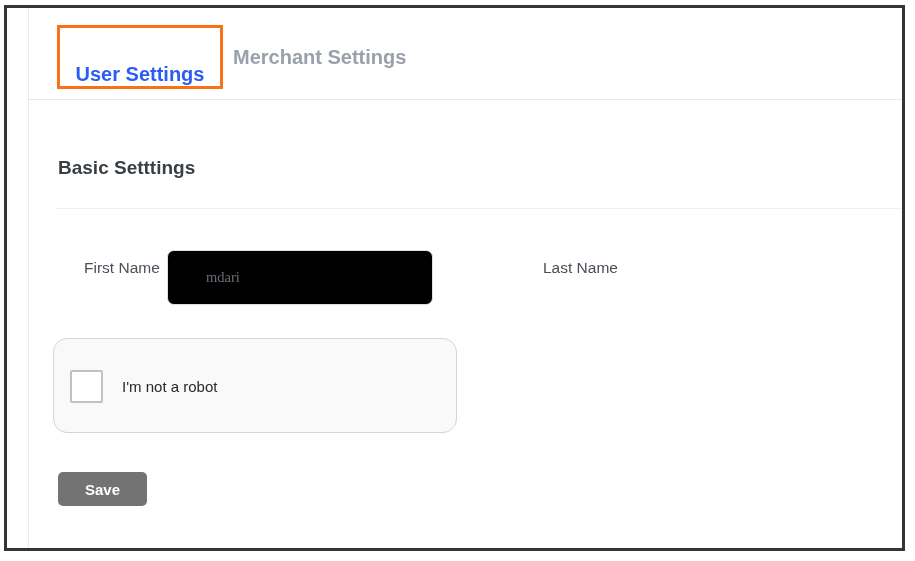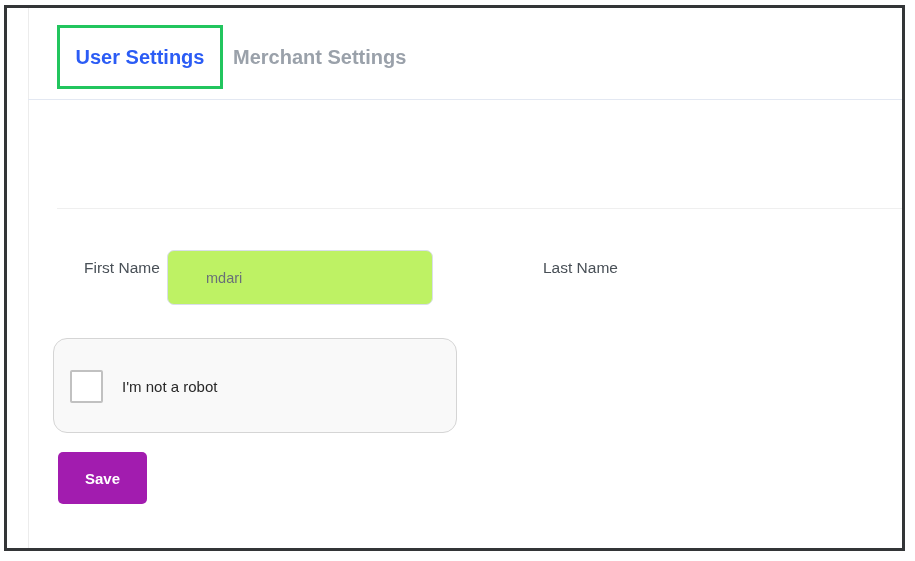--- a/index.html
+++ b/index.html
@@ -30,23 +30,23 @@
   .tab-divider {
     position: absolute;
     left: 21px; right: 0; top: 91px;
     height: 1px;
     background: #e3e8f2;
   }
   .highlight-box {
     position: absolute;
     left: 50px; top: 17px;
     width: 166px; height: 64px;
-    border: 3px solid #22c55e;
+    border: 3px solid #f97316;
     background: #ffffff;
-    display: flex; align-items: center; justify-content: center;
+    display: flex; align-items: flex-end; justify-content: center;
     z-index: 2;
   }
   .tab-active-label {
     color: #2b5cf5;
     font-size: 20px;
     font-weight: bold;
     white-space: nowrap;
     cursor: pointer;
   }
   .tab-inactive {
@@ -81,23 +81,23 @@
     color: #495057;
   }
   .label-first { left: 58px; margin-left: 19px; }
   .label-last  { left: 536px; }
   .text-input {
     position: absolute;
     top: 242px;
     height: 55px;
     border: 1px solid #d9dee9;
     border-radius: 7px;
-    background: #bef264;
+    background: #000000;
     padding-left: 38px;
-    font-family: Liberation Sans, sans-serif;
+    font-family: Liberation Serif, serif;
     font-size: 14.5px;
     color: #697077;
     outline: none;
   }
   .input-first { left: 160px; width: 266px; }
   .input-last  { left: 646px; width: 253px; }
   
   .captcha {
     position: absolute;
     left: 46px; top: 330px;
@@ -136,23 +136,23 @@
   }
   .captcha-links {
     font-size: 8.5px;
     color: #555555;
     margin-top: 2px;
     cursor: pointer;
   }
   
   .save-button {
     position: absolute;
-    left: 51px; top: 444px;
-    width: 89px; height: 52px;
-    background: #a21caf;
+    left: 51px; top: 464px;
+    width: 89px; height: 34px;
+    background: #737373;
     border: none;
     border-radius: 5px;
     color: #ffffff;
     font-family: "Liberation Sans", sans-serif;
     font-size: 15px;
     font-weight: bold;
     cursor: pointer;
     display: flex; align-items: center; justify-content: center;
   }
 </style>
@@ -162,20 +162,21 @@
 <div class="frame">
 
   <div class="card-left-line"></div>
 
   <div class="highlight-box">
     <span class="tab-active-label">User Settings</span>
   </div>
   <div class="tab-inactive">Merchant Settings</div>
   <div class="tab-divider"></div>
 
+  <div class="section-title">Basic Setttings</div>
   <div class="section-divider"></div>
 
   <div class="field-label label-first">First Name</div>
   <input class="text-input input-first" type="text" value="mdari" style="">
 
   <div class="field-label label-last">Last Name</div>
 
   <div class="captcha">
     <div class="captcha-checkbox"></div>
     <div class="captcha-label">I'm not a robot</div>

